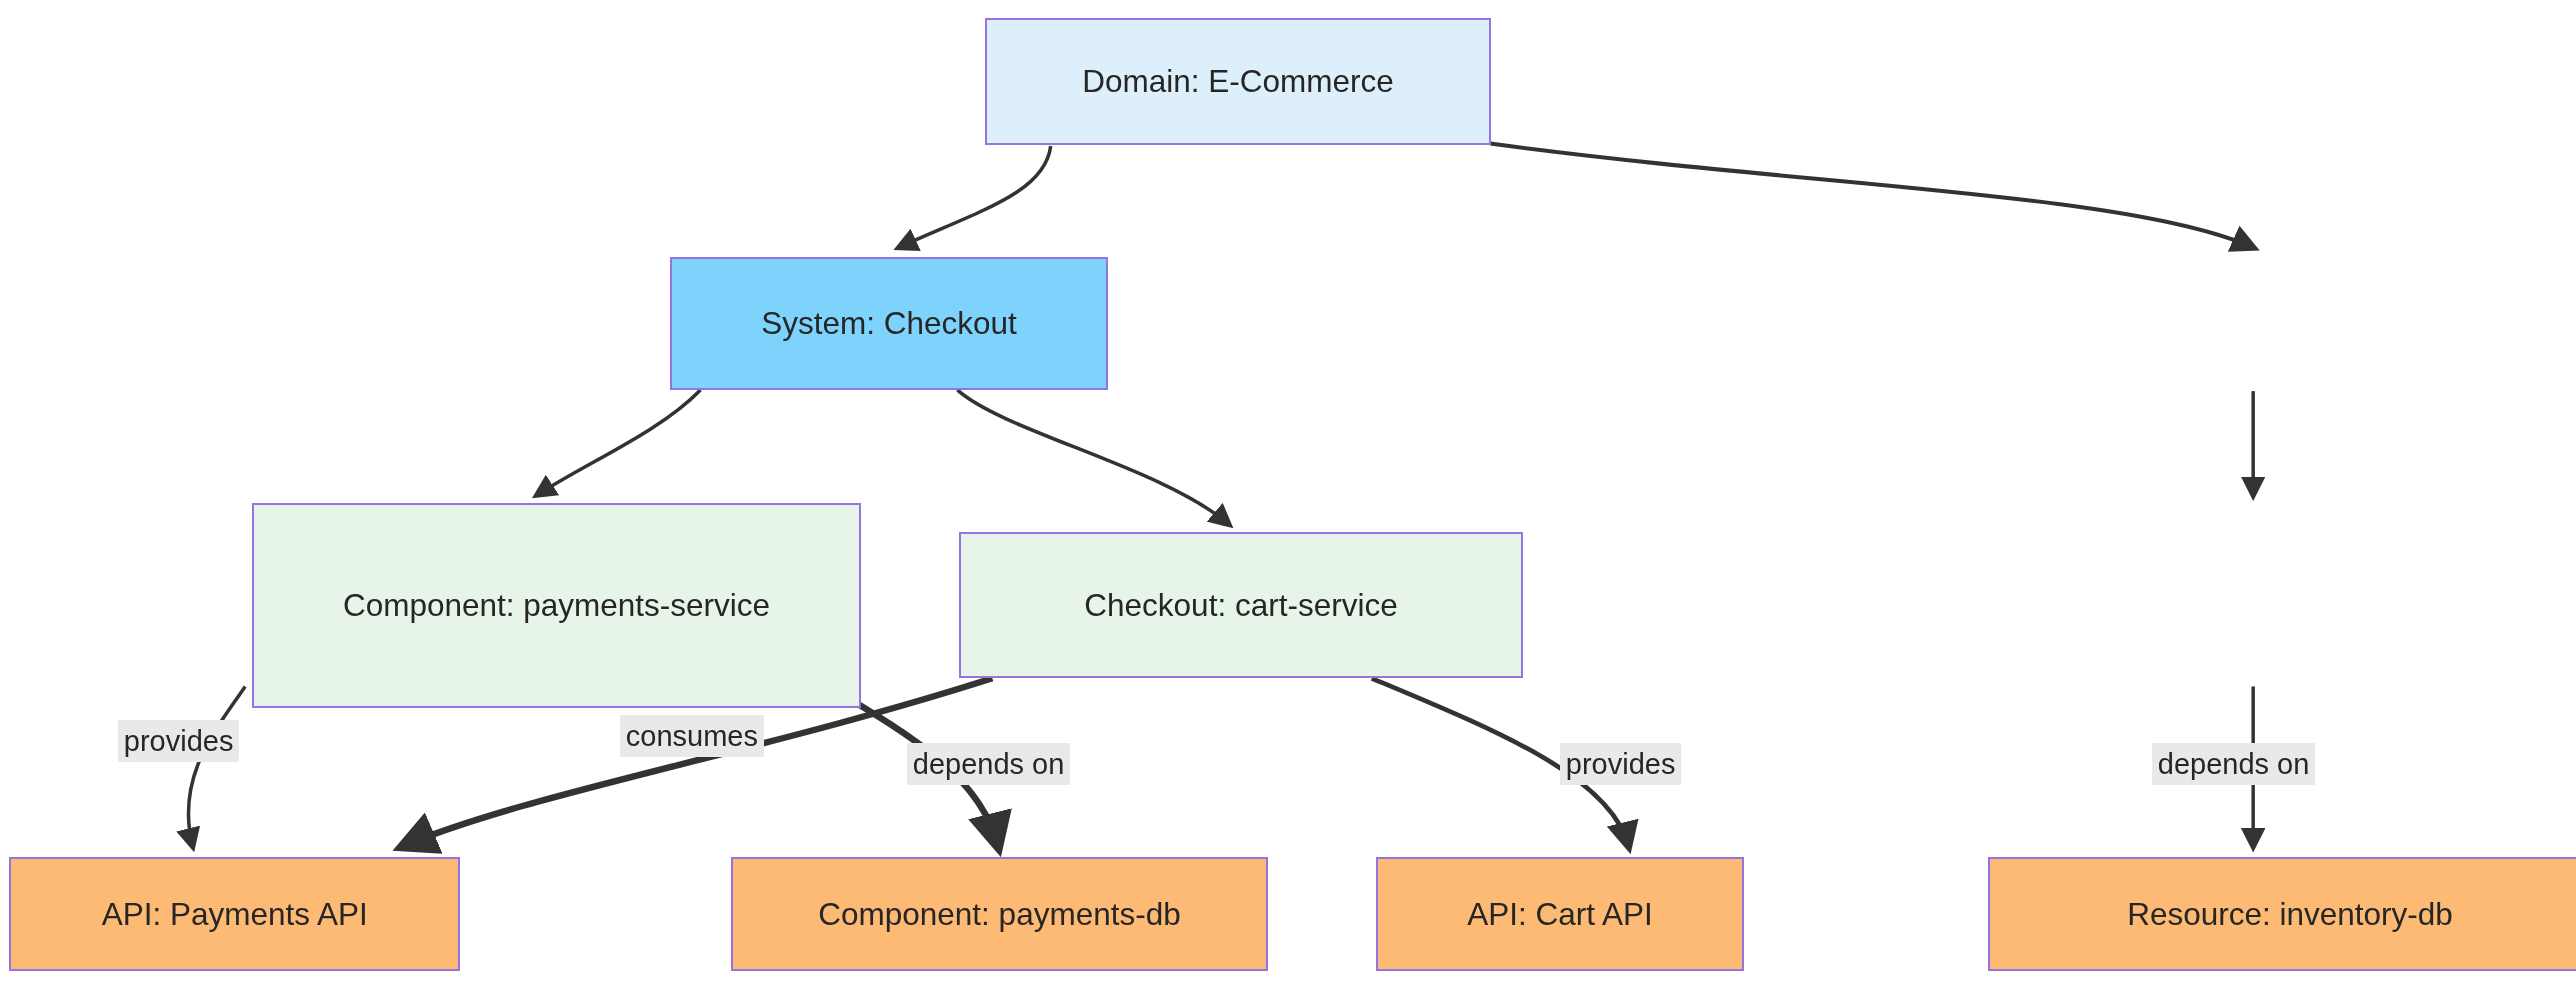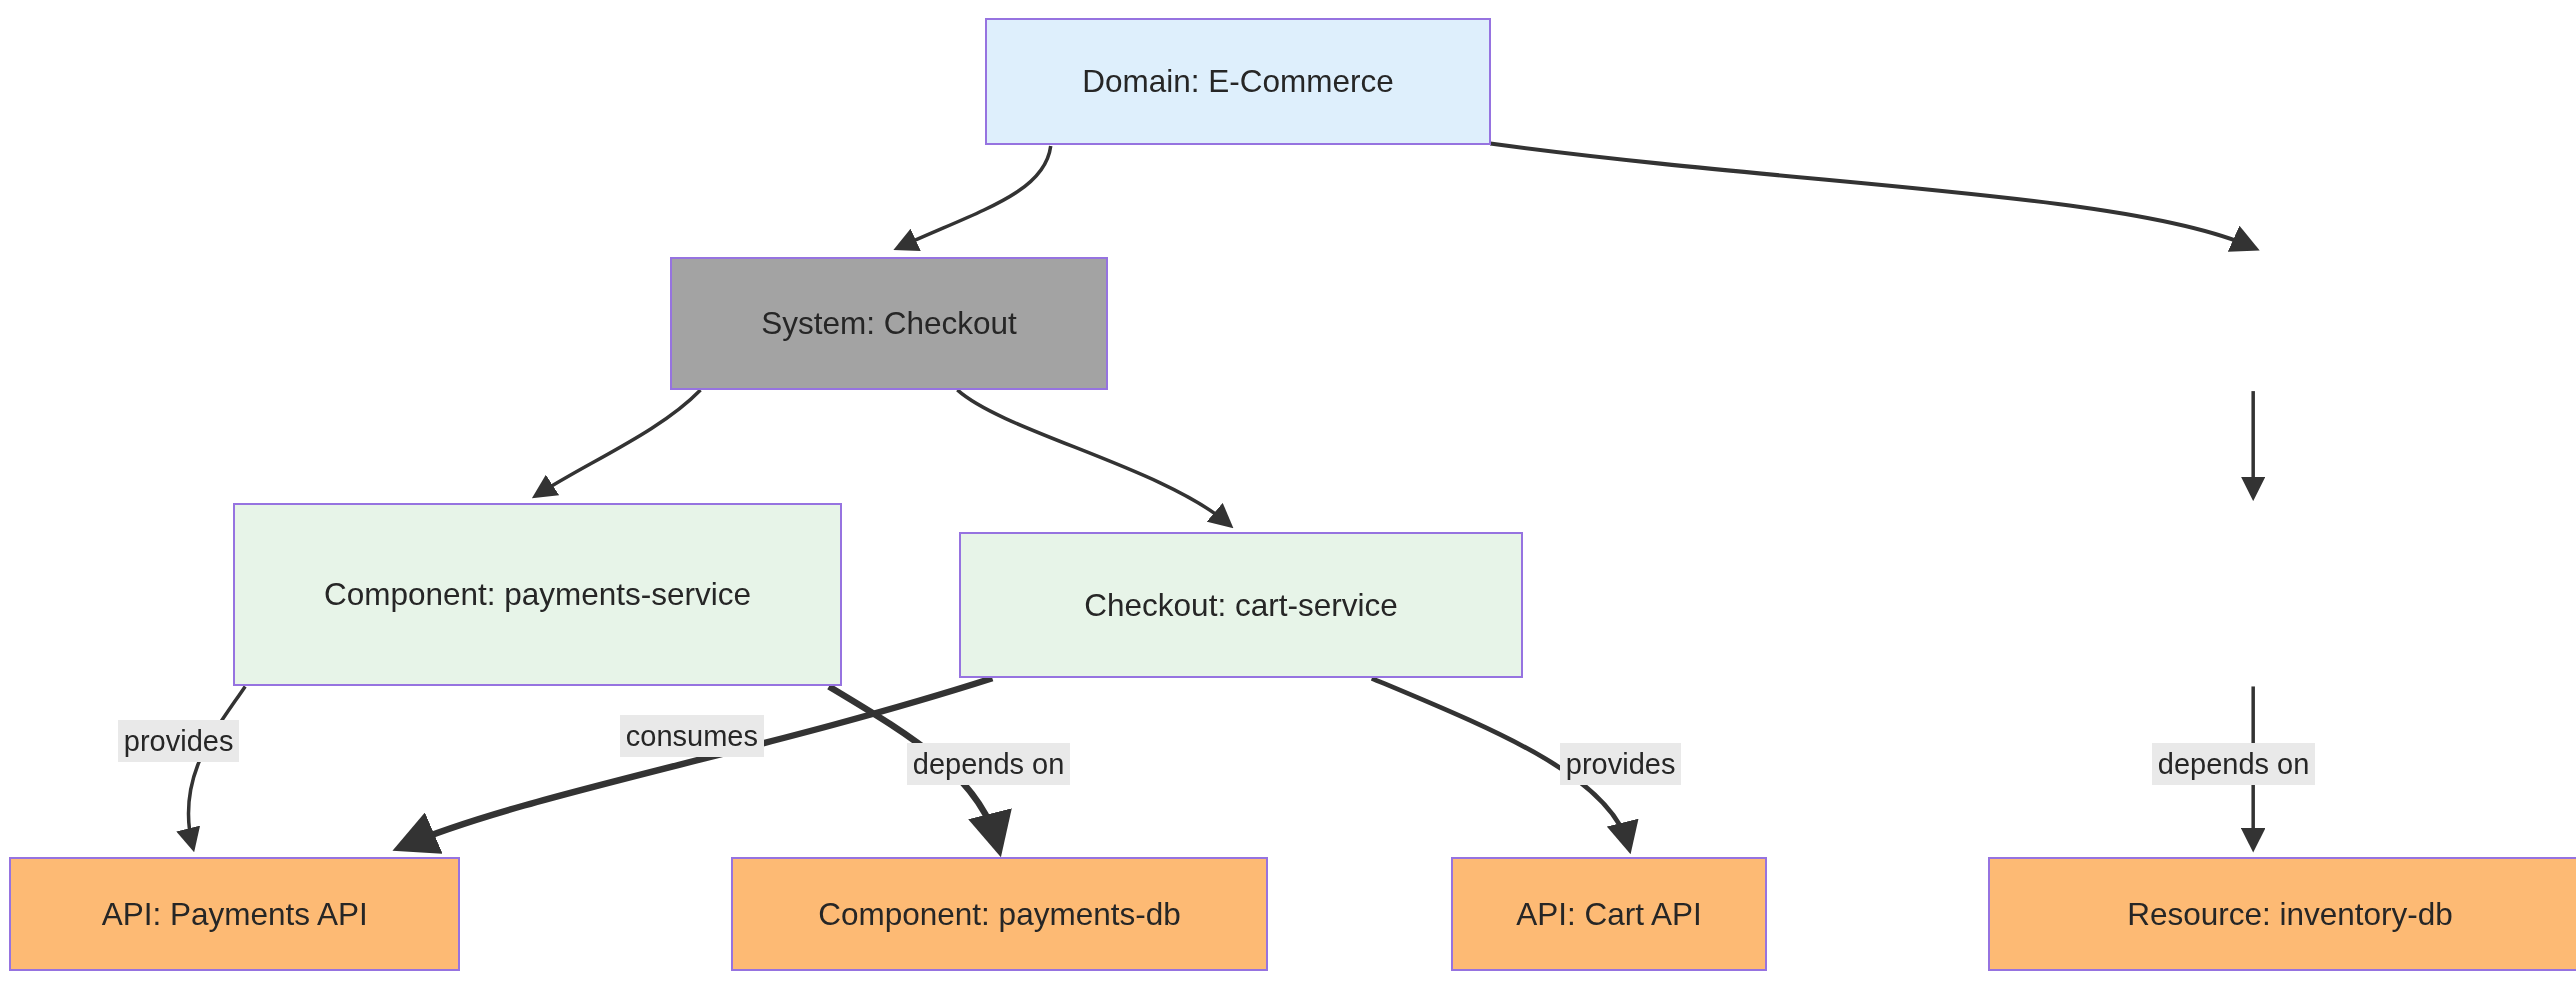--- a/index.html
+++ b/index.html
@@ -34,21 +34,21 @@
     color: #262626;
     font-size: 31.5px;
     line-height: 1.42;
     font-family: "Liberation Sans", sans-serif;
   }
   .node-label {
     display: block;
     padding: 0 8.2px;
   }
   .n-domain   { background: #deeffc; }
-  .n-system   { background: #a3a3a3; }
+  .n-system   { background: #7dd3fc; }
   .n-component{ background: #e7f4e8; }
   .n-leaf     { background: #fdba74; }
 
   .edge-label {
     position: absolute;
     background: #e9e9e9;
     color: #262626;
     font-size: 29px;
     line-height: 1.18;
     font-family: "Liberation Sans", sans-serif;
@@ -92,38 +92,38 @@
 
   <div class="node n-domain" style="left:985px; top:17.5px; width:506px; height:127px;">
     <span class="node-label">Domain: E-Commerce</span>
   </div>
 
   <div class="node n-system" style="left:670px; top:257px; width:438px; height:133px;">
     <span class="node-label">System: Checkout</span>
   </div>
 
 
-  <div class="node n-component" style="left:233px; top:503px; width:609px; height:183px;">
+  <div class="node n-component" style="left:252px; top:503px; width:609px; height:205px;">
     <span class="node-label">Component: payments-service</span>
   </div>
 
   <div class="node n-component" style="left:959px; top:532px; width:564px; height:146px;">
     <span class="node-label">Checkout: cart-service</span>
   </div>
 
 
   <div class="node n-leaf" style="left:9.3px; top:857px; width:451px; height:114px;">
     <span class="node-label">API: Payments API</span>
   </div>
 
   <div class="node n-leaf" style="left:731px; top:857px; width:537px; height:114px;">
     <span class="node-label">Component: payments-db</span>
   </div>
 
-  <div class="node n-leaf" style="left:1451px; top:857px; width:316px; height:114px;">
+  <div class="node n-leaf" style="left:1376px; top:857px; width:368px; height:114px;">
     <span class="node-label">API: Cart API</span>
   </div>
 
   <div class="node n-leaf" style="left:1988px; top:857px; width:604px; height:114px;">
     <span class="node-label">Resource: inventory-db</span>
   </div>
 
   <div class="edge-label" style="left:118px; top:720px;">provides</div>
 
   <div class="edge-label" style="left:608px; top:715px;margin-left:12px;">consumes</div>

